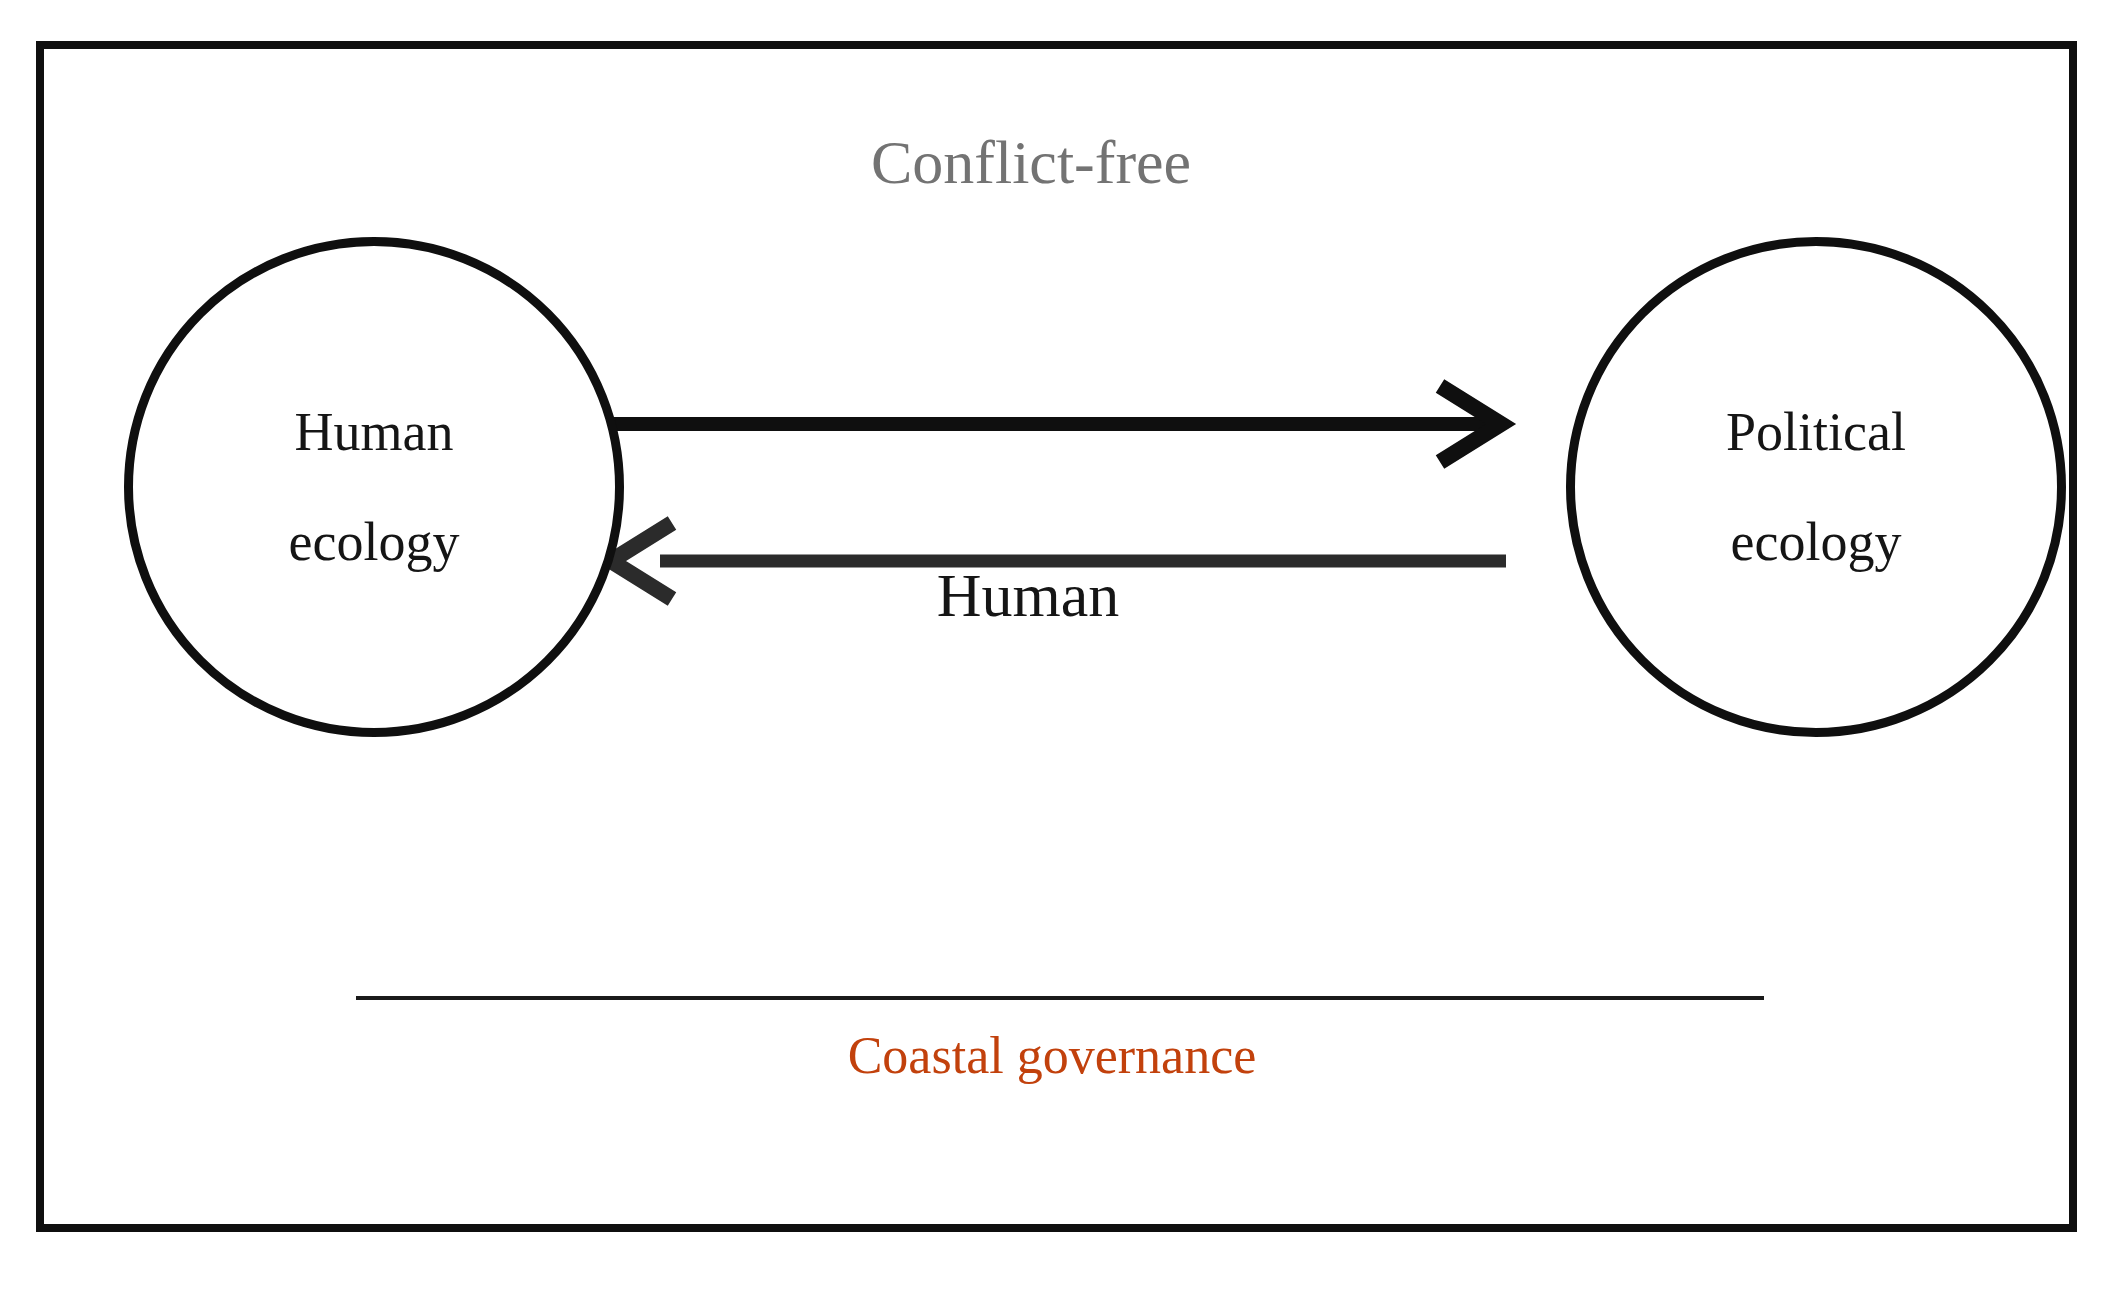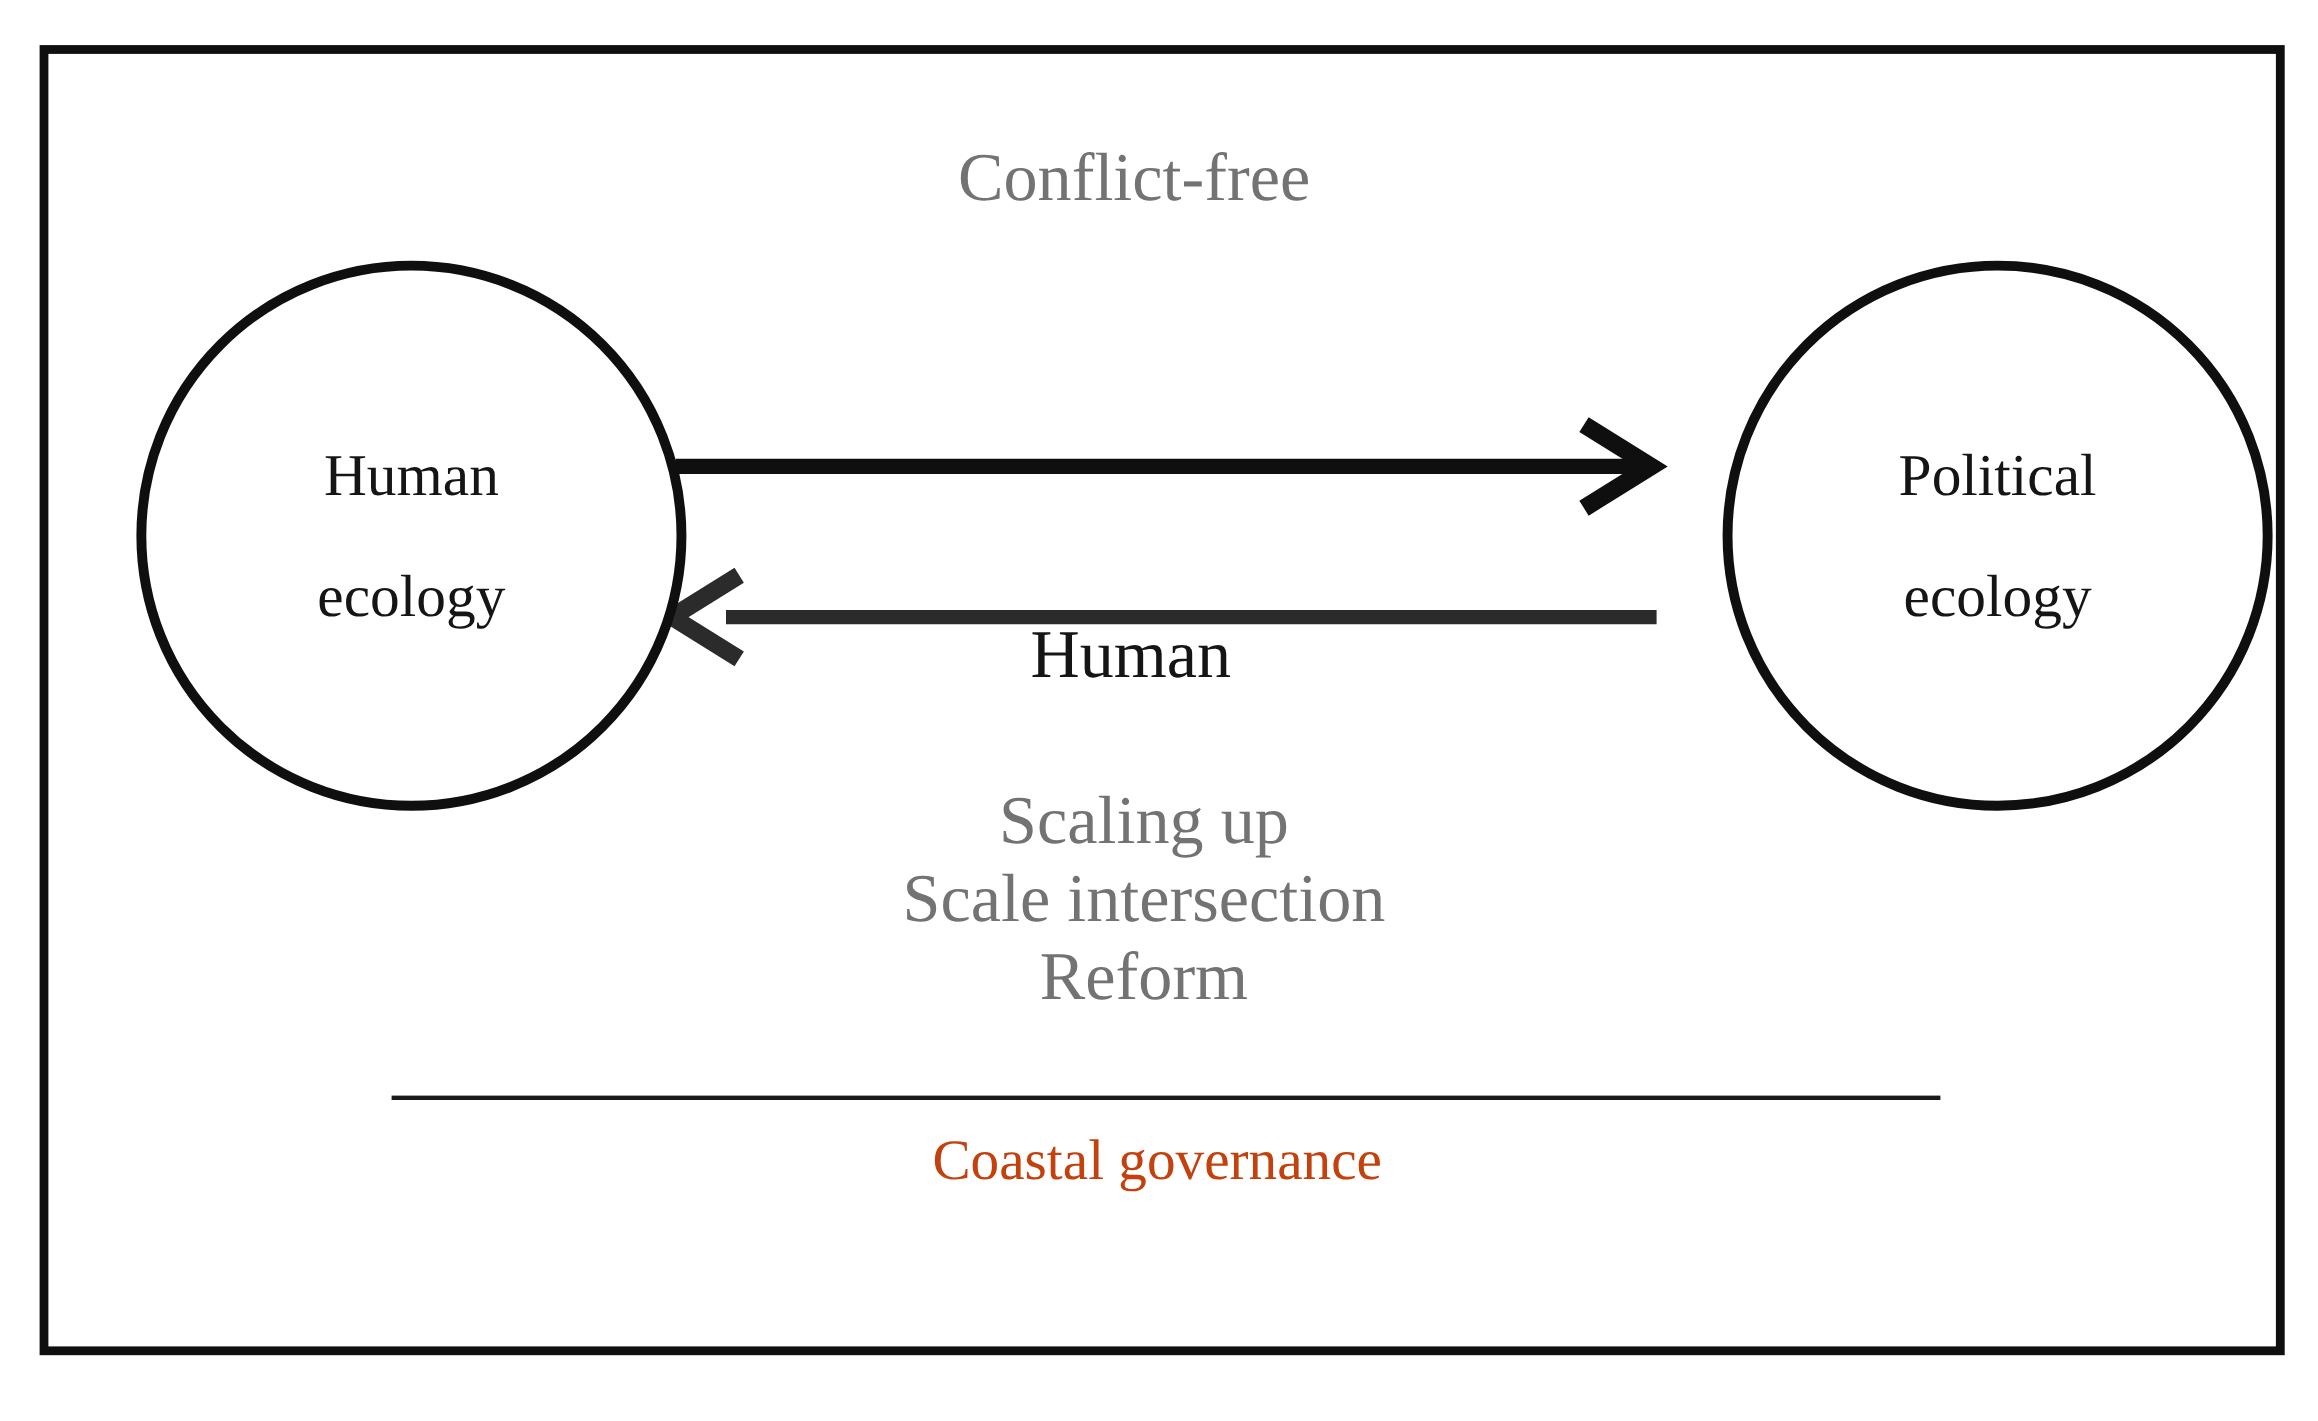--- a/index.html
+++ b/index.html
@@ -124,22 +124,17 @@
     <span>Political</span>
     <span>ecology</span>
   </div>
 
   <div class="annotation annotation-top">
     <div>Conflict-free</div>
   </div>
 
   <div class="arrow-label label-strong">Human</div>
 
-  <div class="annotation annotation-bottom">
-    <div>Scaling up</div>
-    <div>Scale intersection</div>
-    <div>Reform</div>
-  </div>
 
   <div class="baseline-rule"></div>
   <div class="baseline-label">Coastal governance</div>
 
 </div>
 
 </body></html>

